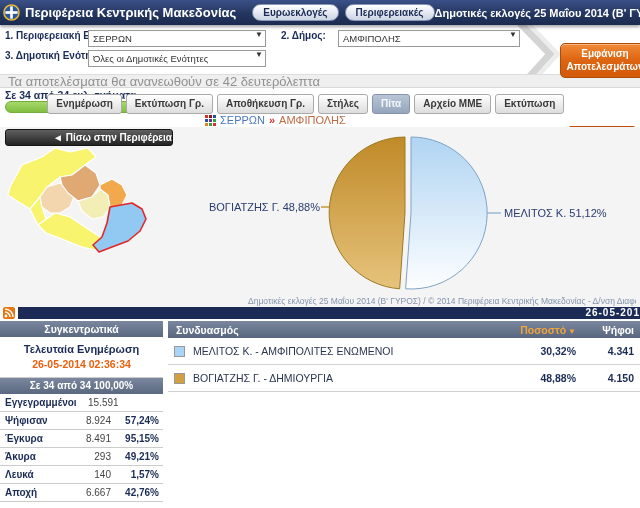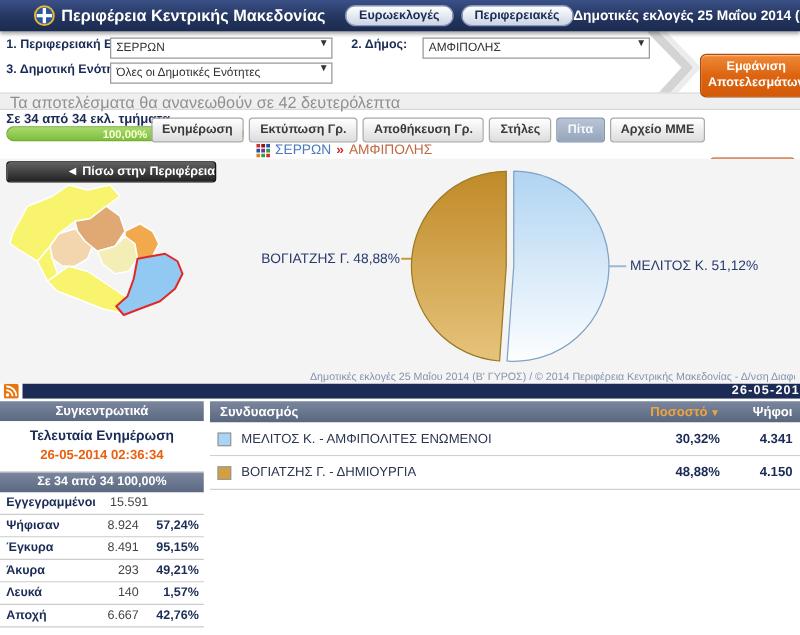--- a/index.html
+++ b/index.html
@@ -3,21 +3,21 @@
 <meta charset="utf-8">
 <style>
   * { margin:0; padding:0; box-sizing:border-box; }
   html,body { width:640px; height:508px; overflow:hidden; background:#fff;
     font-family:"Liberation Sans", sans-serif; }
   .page { position:relative; width:640px; height:508px; background:#fff; }
 
   
   .topbar { position:absolute; left:0; top:0; width:640px; height:25px;
     background:linear-gradient(#3b5088,#24365f 55%,#1b2a50);
-    display:flex; align-items:center; box-shadow:0 2px 3px rgba(0,0,0,.35); z-index:30;padding-left:24px; }
+    display:flex; align-items:center; box-shadow:0 2px 3px rgba(0,0,0,.35); z-index:30; }
   .logo { width:17px; height:17px; margin-left:3px; flex:0 0 auto; }
   .app-title { color:#fff; font-size:13px; font-weight:bold; margin-left:5px; white-space:nowrap; }
   .nav-pills { display:flex; gap:6px; margin-left:16px; }
   .pill { font-size:10px; font-weight:bold; color:#1a2b55; padding:2px 10px;
     background:linear-gradient(#ffffff,#ccd4e4); border:1px solid #8898b8; border-radius:9px;
     cursor:pointer; white-space:nowrap; }
   .top-election { color:#fff; font-size:11px; font-weight:bold; margin-left:auto; margin-right:3px; white-space:nowrap; }
 
   
   .filters { position:absolute; left:0; top:25px; width:640px; height:63px; background:#fff; z-index:20; }
@@ -154,20 +154,21 @@
   <div class="toolrow">
     <div class="prog-label">Σε 34 από 34 εκλ. τμήματα</div>
     <div class="prog-bar">100,00%</div>
     <div class="tool-buttons">
       <button class="tbtn">Ενημέρωση</button>
       <button class="tbtn">Εκτύπωση Γρ.</button>
       <button class="tbtn">Αποθήκευση Γρ.</button>
       <button class="tbtn">Στήλες</button>
       <button class="tbtn active">Πίτα</button>
       <button class="tbtn">Αρχείο ΜΜΕ</button>
+      <button class="tbtn">Εκτύπωση</button>
       <button class="tbtn round">Α' ΓΥΡΟΣ</button>
     </div>
     <div class="breadcrumb">
       <svg width="11" height="11" viewBox="0 0 11 11">
         <rect x="0" y="0" width="3" height="3" fill="#d03030"></rect>
           <rect x="4" y="0" width="3" height="3" fill="#8a1a1a"></rect>
           <rect x="8" y="0" width="3" height="3" fill="#2a50a0"></rect>
         <rect x="0" y="4" width="3" height="3" fill="#2a50a0"></rect>
           <rect x="4" y="4" width="3" height="3" fill="#7030a0"></rect>
           <rect x="8" y="4" width="3" height="3" fill="#30a040"></rect>

